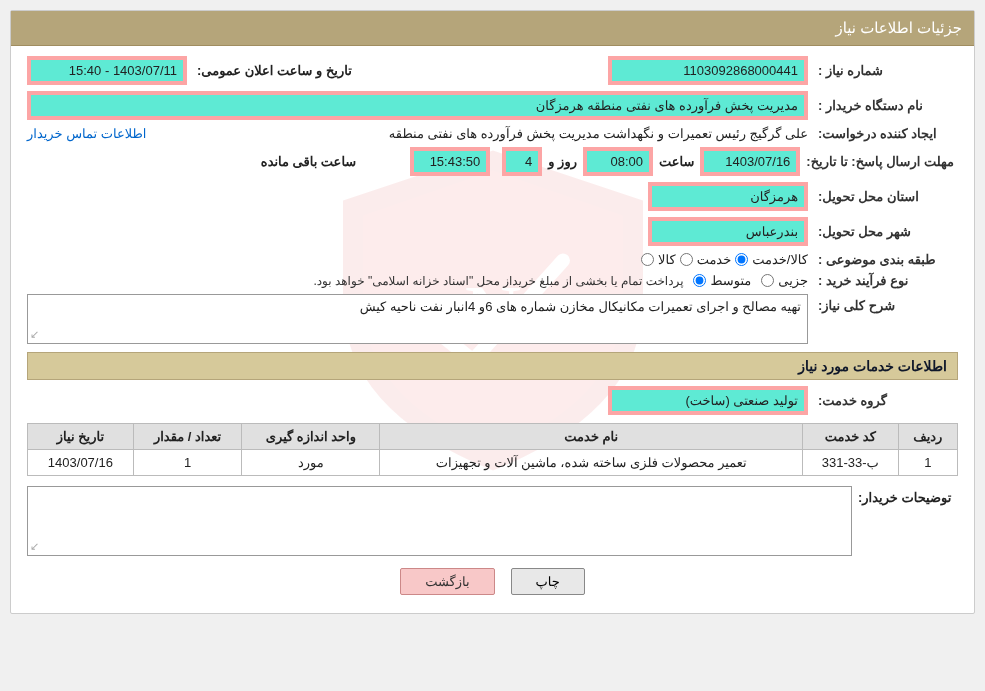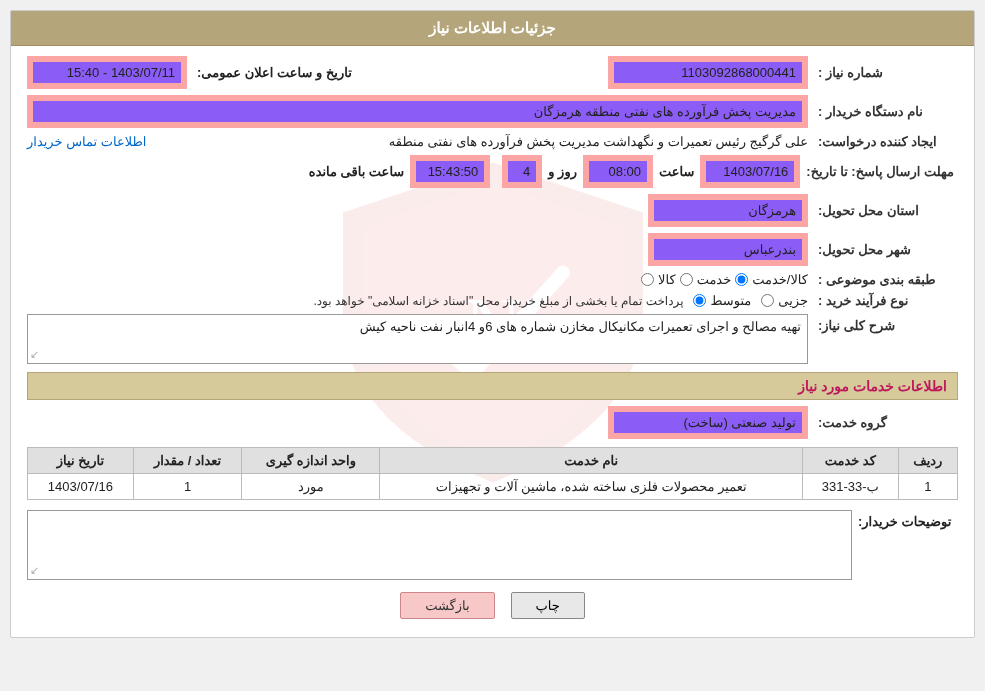--- a/index.html
+++ b/index.html
@@ -17,46 +17,46 @@
       padding: 10px;
     }
     .main-card {
       background: #fff;
       border: 1px solid #ccc;
       border-radius: 2px;
     }
     .card-header {
       background: #b5a57a;
       color: #fff;
-      text-align: center;
-      padding: 8px 0;
+      text-align: right;
+      padding: 8px 12px;
       font-size: 15px;
-      font-weight: bold;
+      font-weight: normal;
       border-bottom: 1px solid #a08d60;
     }
     .card-body {
       padding: 10px 16px;
     }
     .form-row {
       display: flex;
       align-items: center;
       margin-bottom: 6px;
       flex-direction: row;
     }
     .form-label {
       color: #333;
       font-weight: bold;
       min-width: 140px;
       text-align: left;
       padding-right: 4px;
       white-space: nowrap;
     }
     .input-box {
-      border: 6px solid #fca5a5;
-      background: #8b5cf6;
+      border: 4px solid #fca5a5;
+      background: #5eead4;
       padding: 3px 6px;
       min-height: 22px;
       min-width: 80px;
       display: inline-block;
     }
     .input-box-full {
       width: 100%;
       padding-left: 36px;
     }
     .link-blue {
@@ -94,21 +94,21 @@
       padding: 5px 8px;
       text-align: center;
     }
     .section-title {
       background: #d6c99a;
       border: 1px solid #b5a57a;
       padding: 5px 10px;
       font-weight: bold;
       font-size: 14px;
       margin: 8px 0 6px 0;
-      color: #be185d;
+      color: #0f172a;
       text-align: right;
     }
     .buttons-row {
       display: flex;
       justify-content: center;
       gap: 16px;
       margin-top: 12px;
       margin-bottom: 8px;
     }
     .btn {
@@ -205,21 +205,21 @@
         </div>
 
         <div class="form-row" style="gap:6px; align-items:center; flex-wrap:wrap;">
           <span class="form-label">مهلت ارسال پاسخ: تا تاریخ:</span>
           <span class="input-box" style="min-width:100px;">1403/07/16</span>
           <span class="inline-label">ساعت</span>
           <span class="input-box" style="min-width:70px;">08:00</span>
           <span class="inline-label">روز و</span>
           <span class="input-box" style="min-width:40px;">4</span>
           <span class="inline-label"></span>
-          <span class="input-box" style="min-width:80px;">15:43:50</span>
+          <span class="input-box" style="min-width:80px;margin-left:48px;">15:43:50</span>
           <span class="inline-label">ساعت باقی مانده</span>
         </div>
 
         <div class="form-row" style="gap:10px;">
           <span class="form-label">استان محل تحویل:</span>
           <span class="input-box" style="min-width:160px;">هرمزگان</span>
         </div>
 
         <div class="form-row" style="gap:10px;">
           <span class="form-label">شهر محل تحویل:</span>

